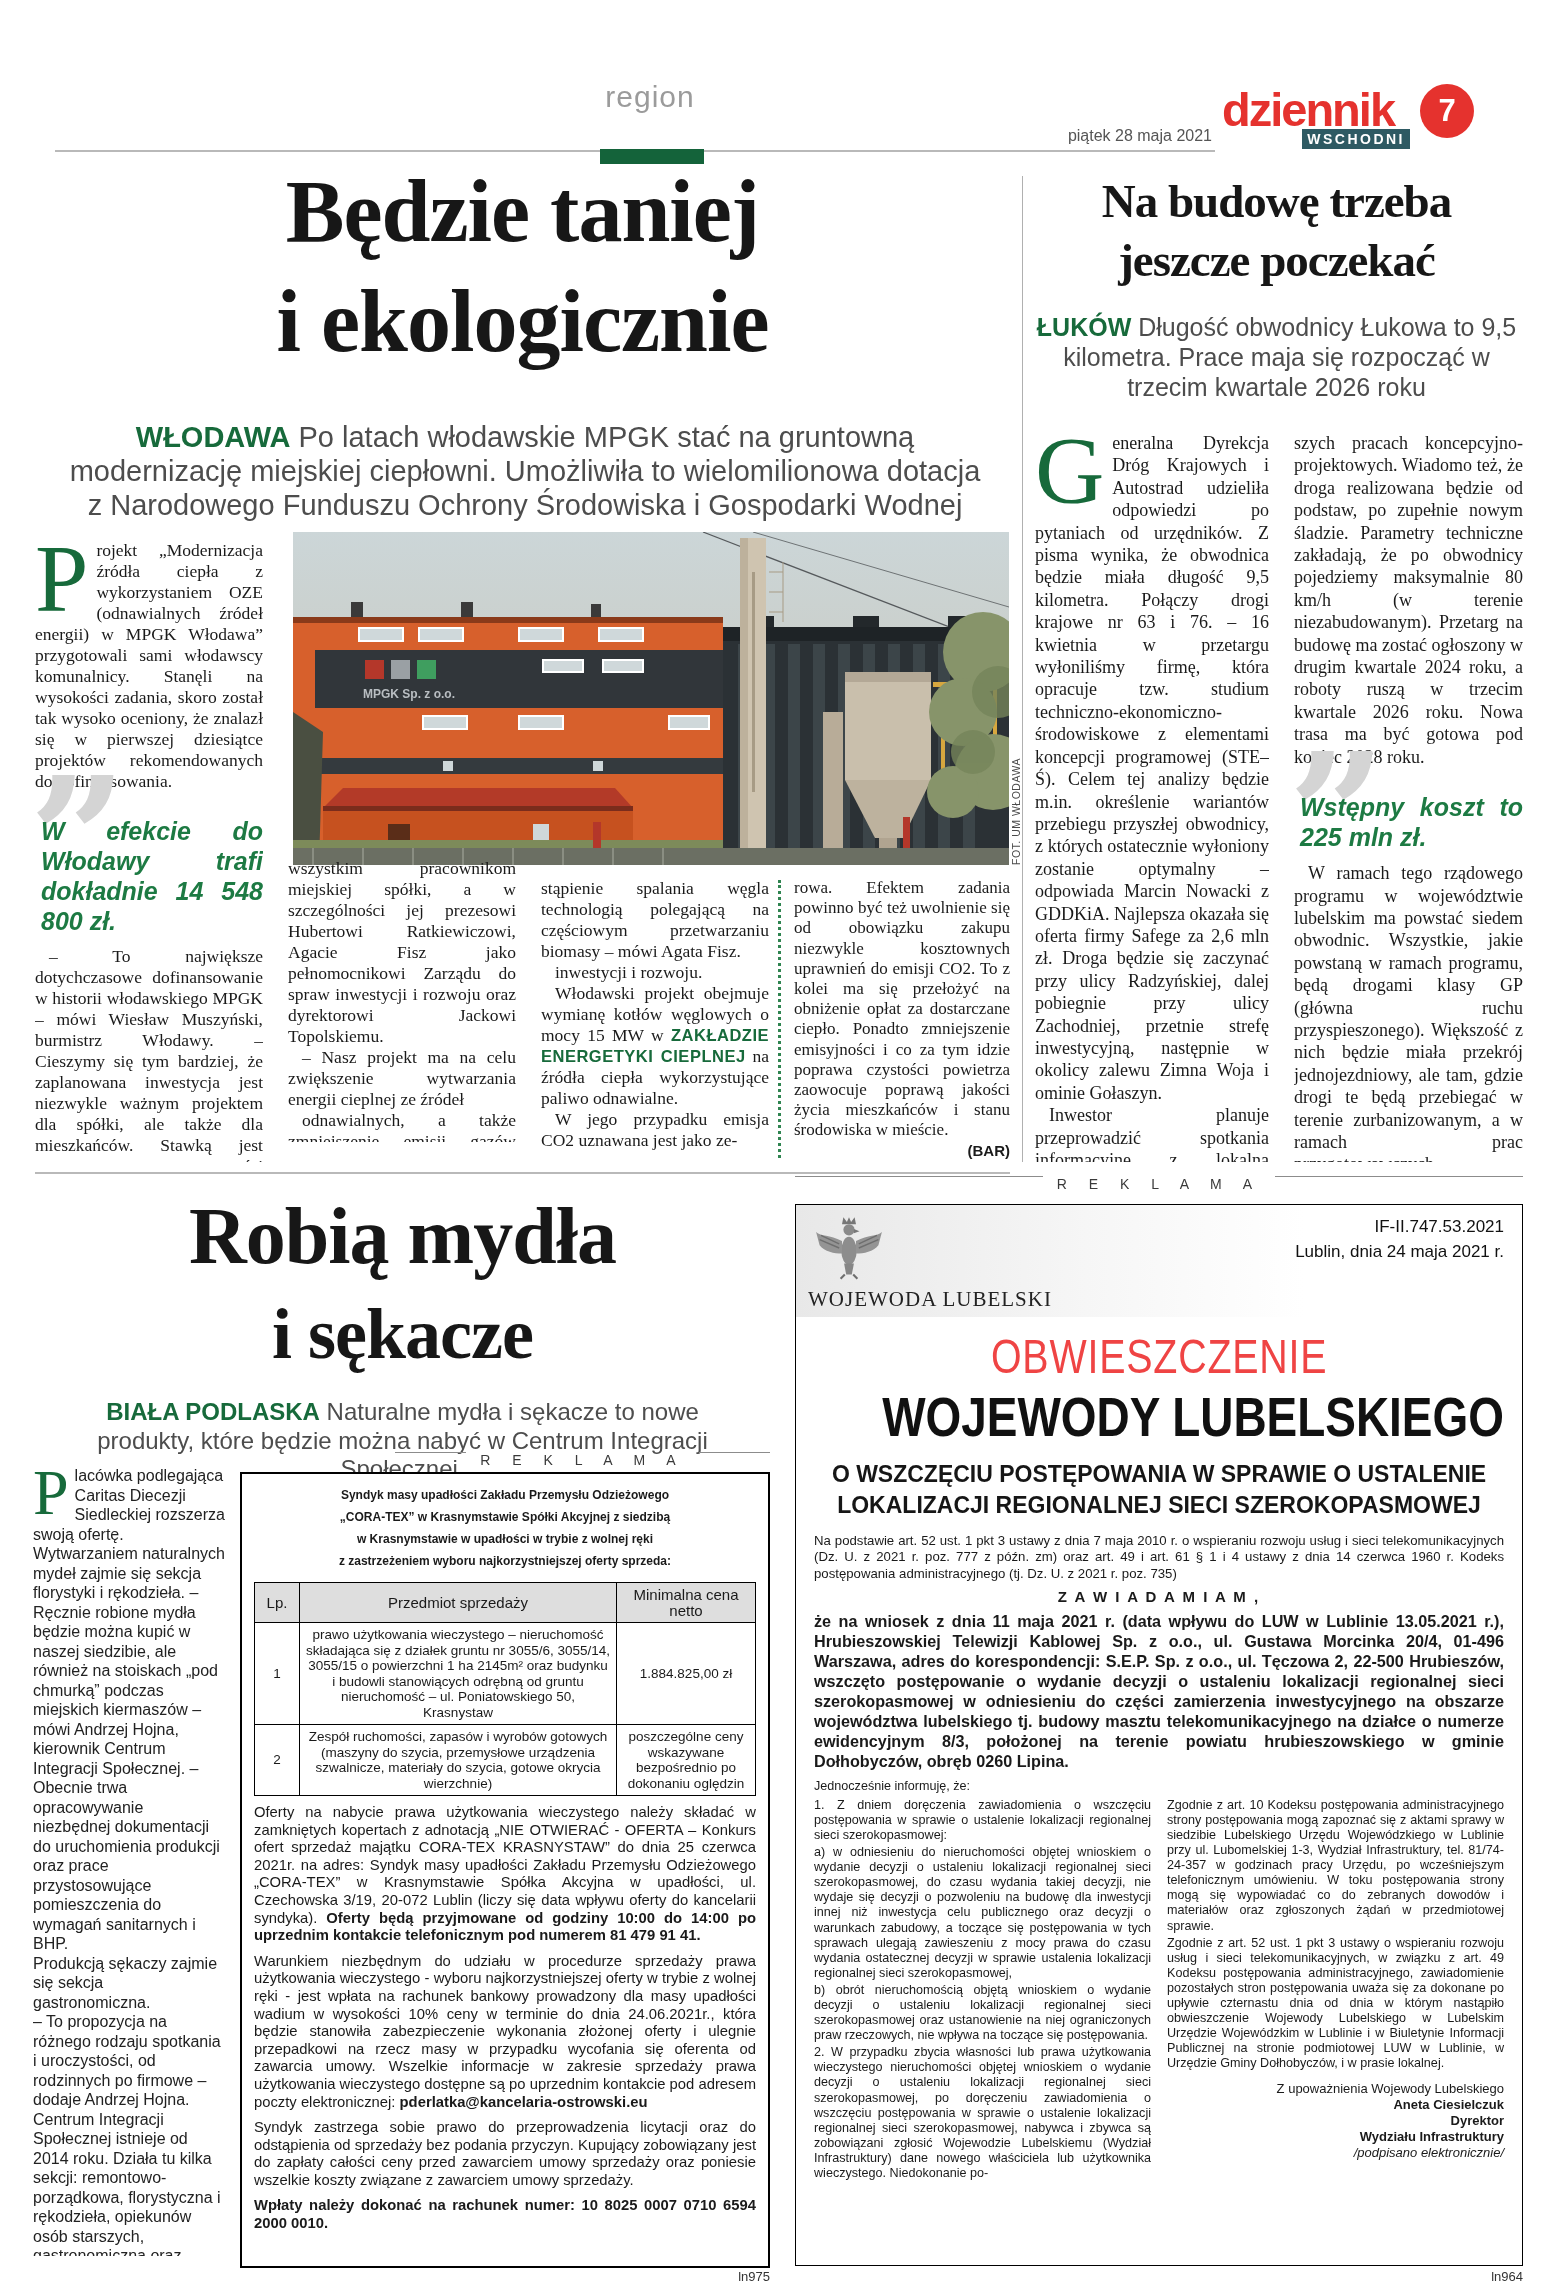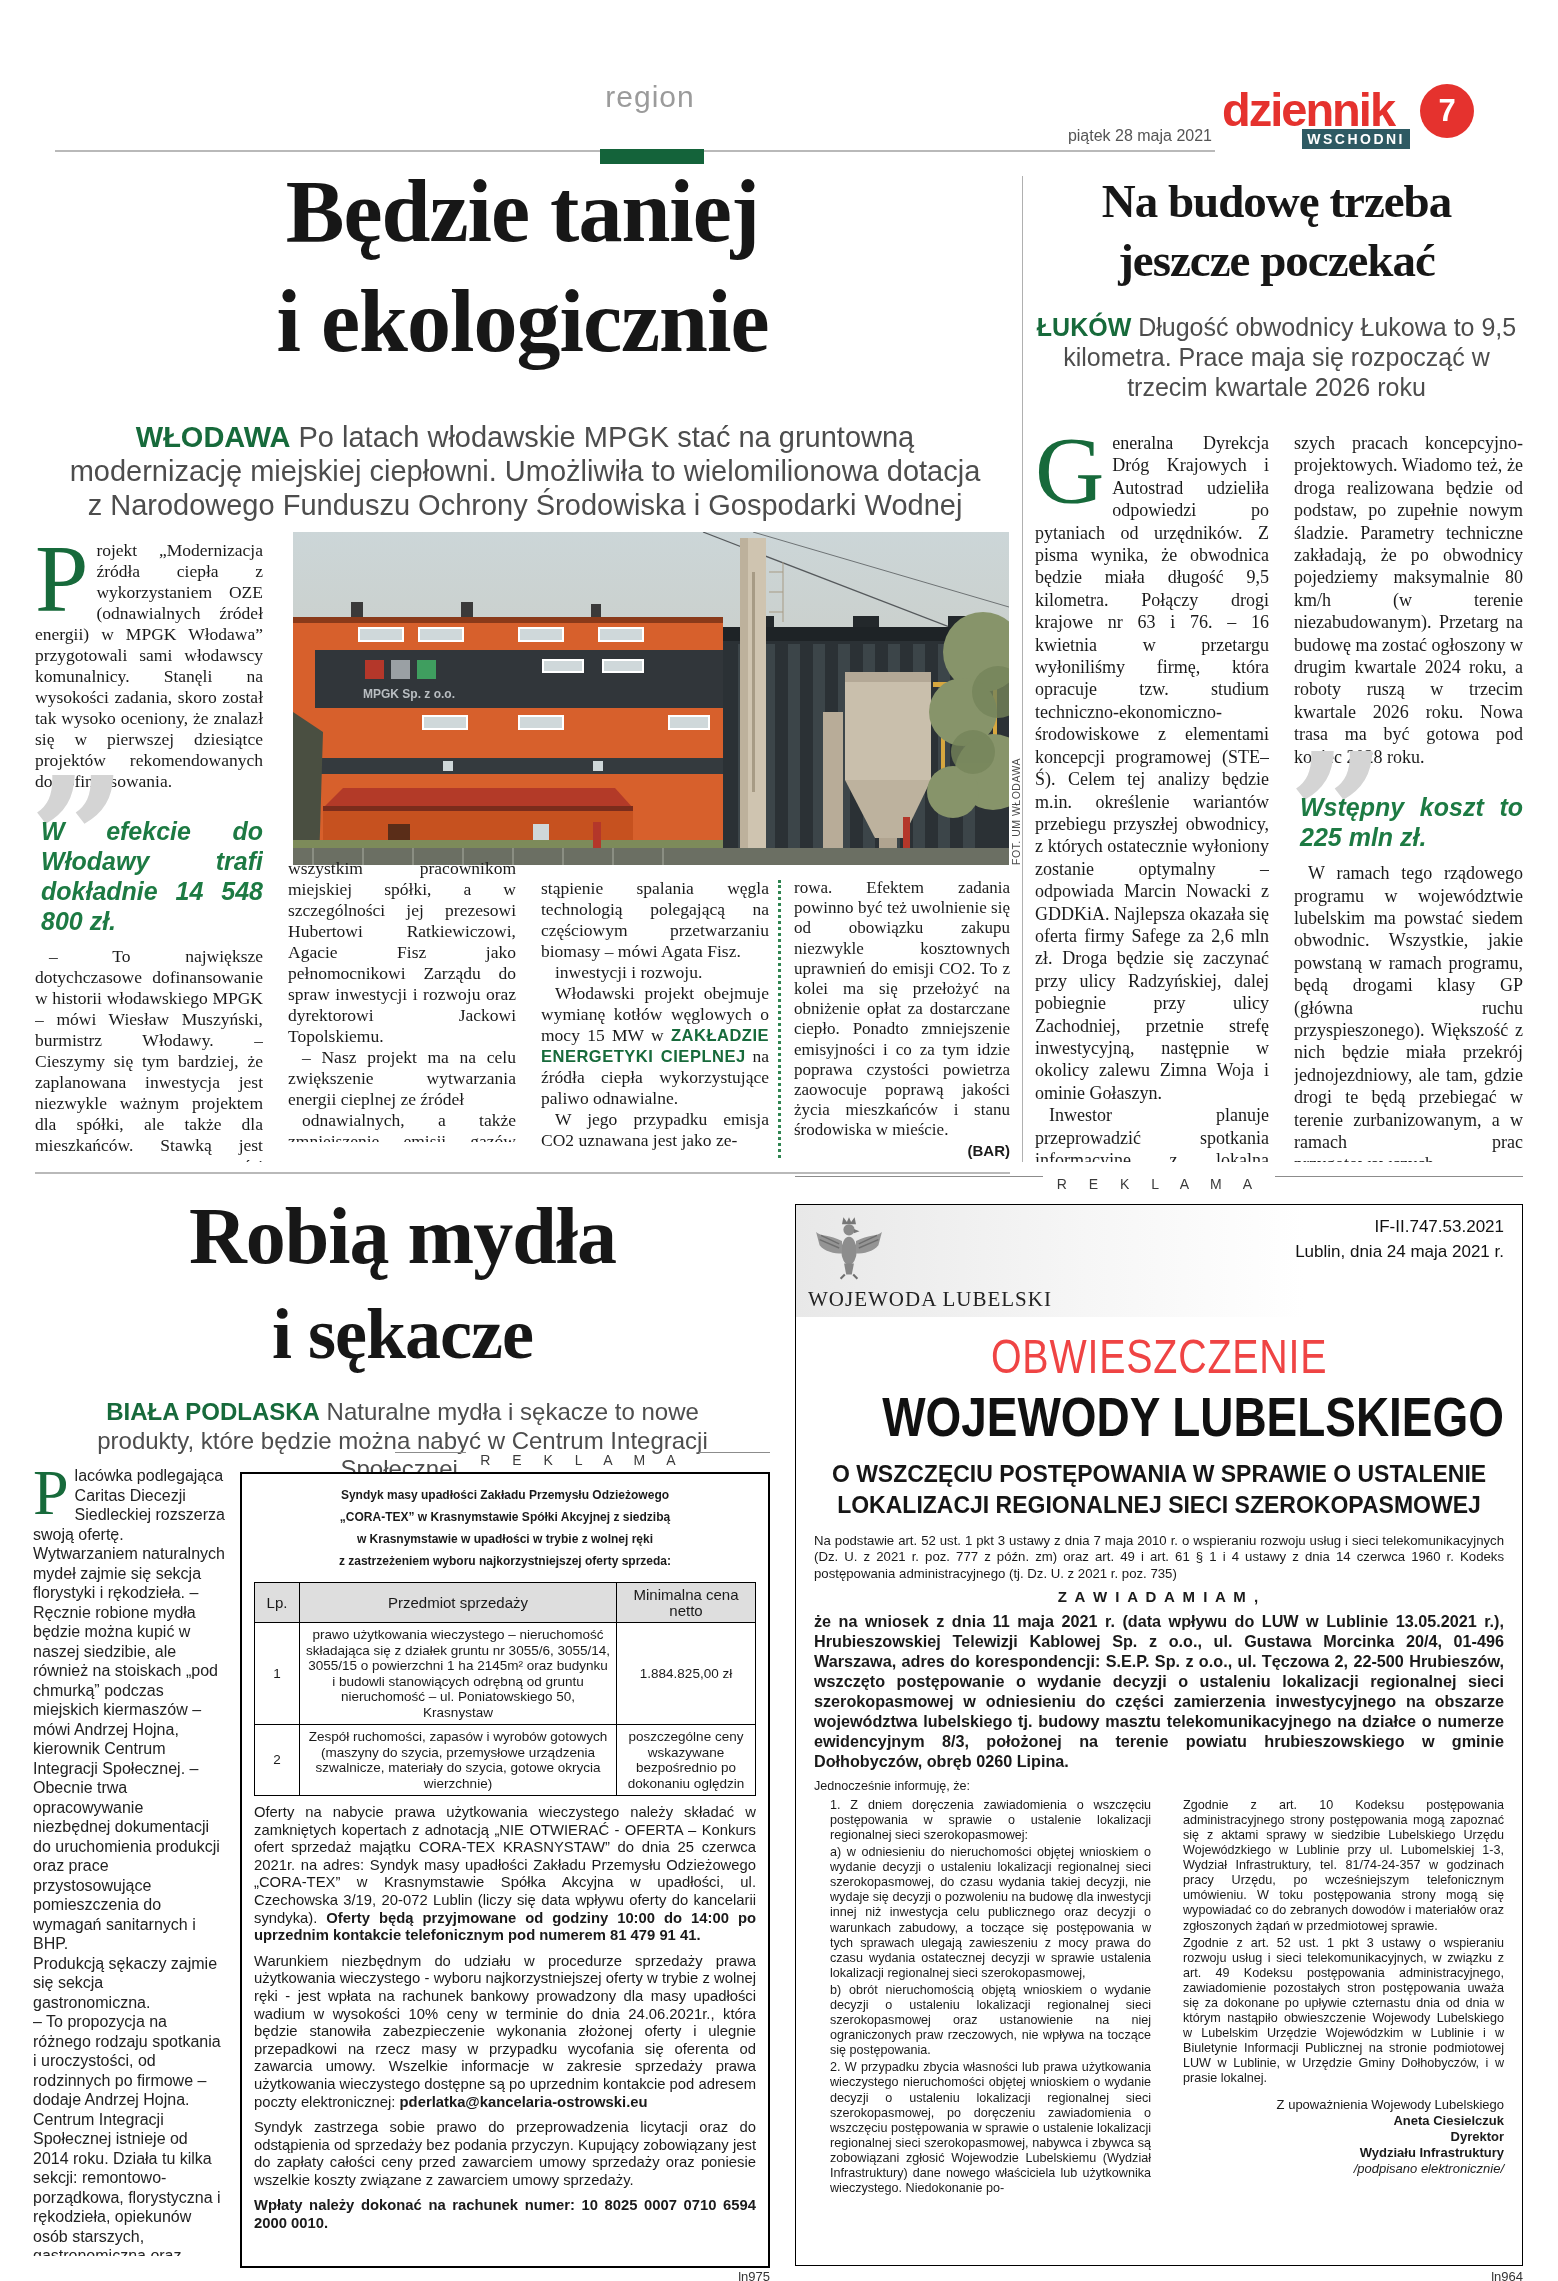--- a/index.html
+++ b/index.html
@@ -79,21 +79,21 @@
   .annt1{font-size:48px;text-align:center;color:#ef4444;letter-spacing:1px;}
   .annt2{font-size:56px;font-weight:bold;text-align:center;color:#111;}
   .annsub{font-size:23px;font-weight:bold;text-align:center;line-height:1.35;color:#161616;}
   .annlegal{font-size:13.2px;line-height:16.2px;}
   .annzaw{text-align:center;font-size:15px;font-weight:bold;letter-spacing:2px;margin:6px 0;}
   .annbold{font-size:16.2px;line-height:20px;font-weight:bold;}
   .annboldx{font-weight:bold;}
   .annsmall{font-size:12.6px;line-height:15.1px;}
   .anncols{display:flex;gap:16px;}
   .anncols .c{flex:1;}
-  .anncols p{margin:0 0 2px 16px;}
+  .anncols p{margin:0 0 2px 0;}
   .annsig{text-align:right;font-size:13px;line-height:16px;margin-top:10px;}
   .annsig .b{font-weight:bold;}
   .annsig .i{font-style:italic;}
 </style>
 </head>
 <body>
 
 <div class="page">
 
   <div class="abs section-label sans" style="left:560px;top:80px;width:180px;text-align:center;">region</div>

